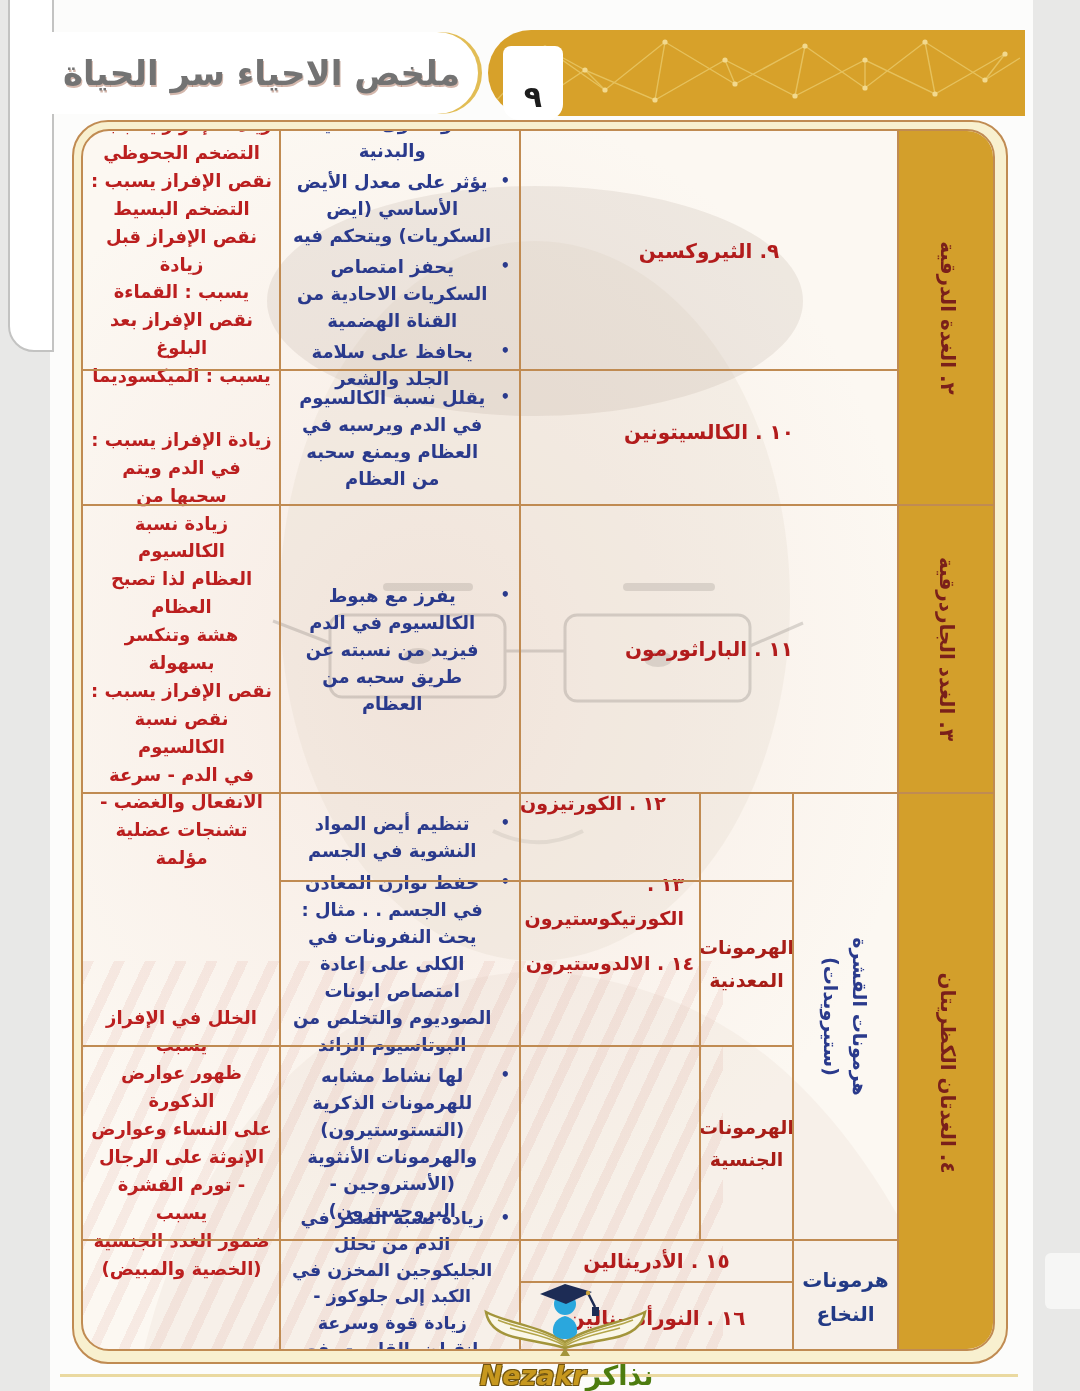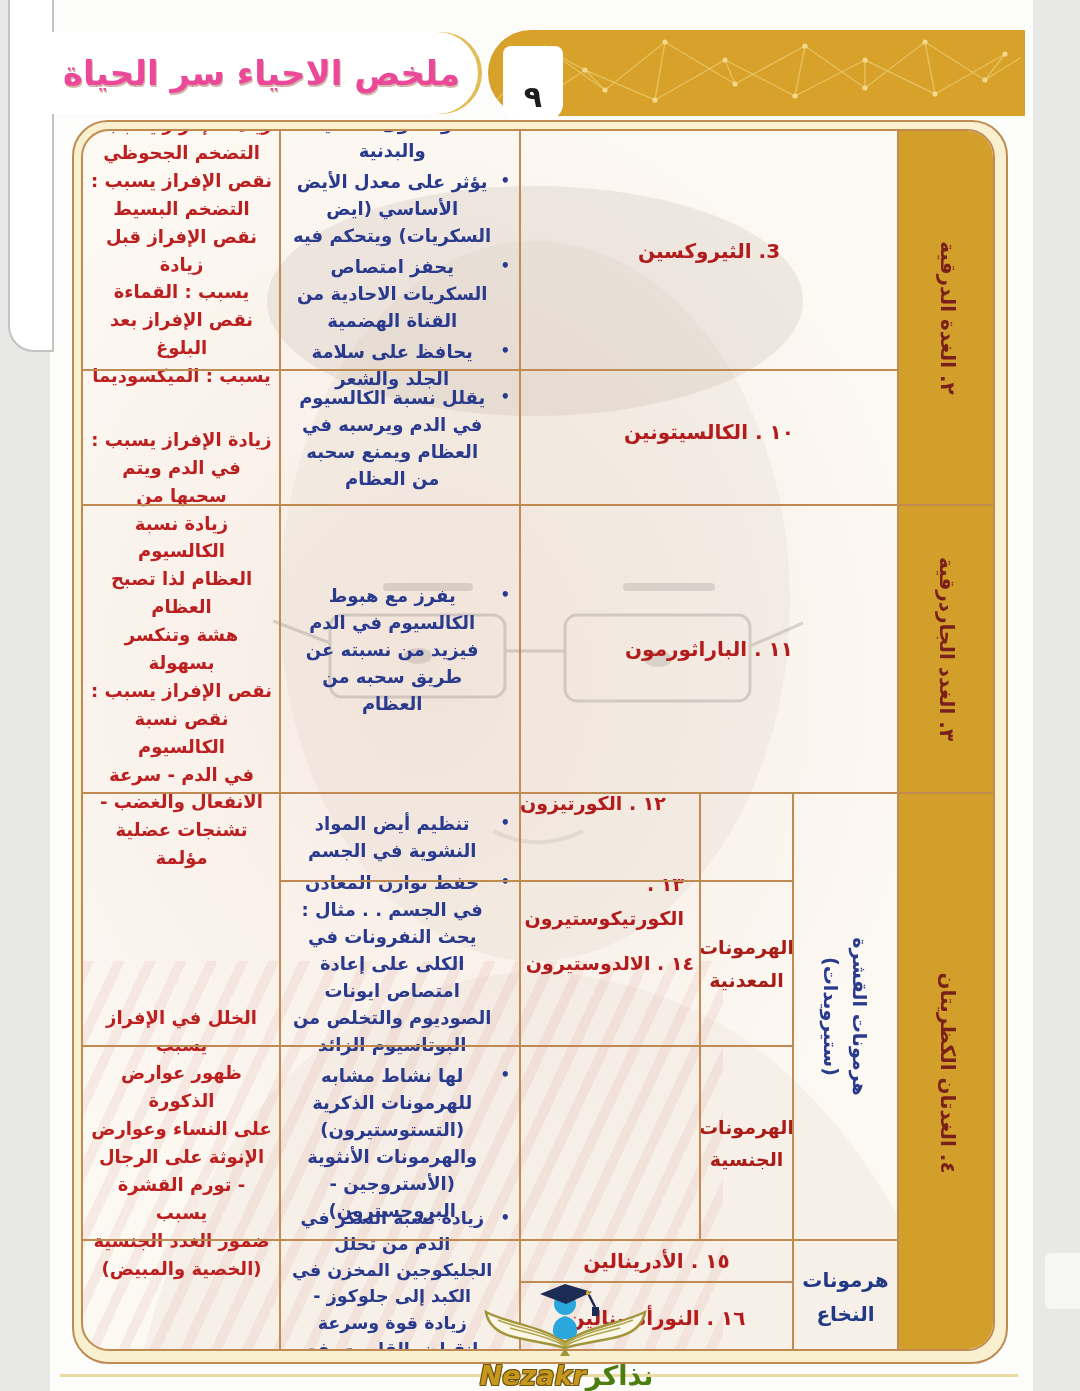--- a/index.html
+++ b/index.html
@@ -15,21 +15,21 @@
     border:2px solid #c3c3c2;border-radius:0 0 0 26px;}
   .right-card{left:1045px;top:1253px;width:40px;height:56px;background:#f6f6f5;border-radius:6px;}
   .bottom-rule{left:60px;top:1374px;width:958px;height:3px;background:#ead9a0;}
   
   .banner{left:488px;top:30px;width:537px;height:86px;background:#d7a12a;
     border-radius:55px 0 0 55px;overflow:hidden;}
   .title-box{left:45px;top:32px;width:433px;height:82px;background:#ffffff;
     border-radius:0 55px 55px 0;box-shadow:4px 0 0 0 #e2bd55;z-index:2;
     display:flex;align-items:center;justify-content:center;}
   .title-box .t{
-    font-size:34px;font-weight:bold;color:#ec4899;direction:rtl;
+    font-size:34px;font-weight:bold;color:#737373;direction:rtl;
     text-shadow:1px 2px 0 rgba(128,48,18,.35);white-space:nowrap;}
   .page-tab{left:503px;top:46px;width:60px;height:74px;background:#ffffff;
     border-radius:8px 8px 16px 16px;z-index:3;display:flex;align-items:flex-end;justify-content:center;
     padding-bottom:6px;box-sizing:border-box;}
   .page-tab .n{font-size:30px;font-weight:600;color:#1c1c1c;}
   
   .tbl-outer{left:72px;top:120px;width:936px;height:1244px;box-sizing:border-box;
     border:2px solid #c08b52;border-radius:36px;background:#f8f0cf;padding:7px;z-index:1;}
   .tbl-inner{position:relative;width:914px;height:1222px;box-sizing:border-box;
     border:2px solid #c08b52;border-radius:28px;background:#fcf8f2;overflow:hidden;}
@@ -150,21 +150,21 @@
       <div class="medulla">هرمونات النخاع</div>
     </div>
 
     <div class="cell" style="left:617px;top:750px;width:93px;height:165px;">
       <div class="grp">الهرمونات المعدنية</div>
     </div>
     <div class="cell" style="left:617px;top:915px;width:93px;height:194px;">
       <div class="grp">الهرمونات الجنسية</div>
     </div>
 
-    <div class="cell hcell" style="left:437px;top:0;width:378px;height:239px;">3. الثيروكسين</div>
+    <div class="cell hcell" style="left:437px;top:0;width:378px;height:239px;">٩. الثيروكسين</div>
     <div class="cell hcell" style="left:437px;top:239px;width:378px;height:124px;">١٠ .      الكالسيتونين</div>
     <div class="cell hcell" style="left:437px;top:374px;width:378px;height:288px;">١١ .      الباراثورمون</div>
     <div class="cell hcell right" style="left:437px;top:662px;width:180px;height:88px;">
       <div>١٢ . الكورتيزون</div>
       <div>١٣ . الكورتيكوستيرون</div>
     </div>
     <div class="cell hcell" style="left:437px;top:750px;width:180px;height:165px;font-size:19px;">١٤ . الالدوستيرون</div>
     <div class="cell" style="left:437px;top:915px;width:180px;height:194px;"></div>
     <div class="cell hcell" style="left:437px;top:1109px;width:273px;height:42px;">١٥ . الأدرينالين</div>
     <div class="cell hcell" style="left:437px;top:1151px;width:273px;height:71px;">١٦ .      النورأدرينالين</div>

